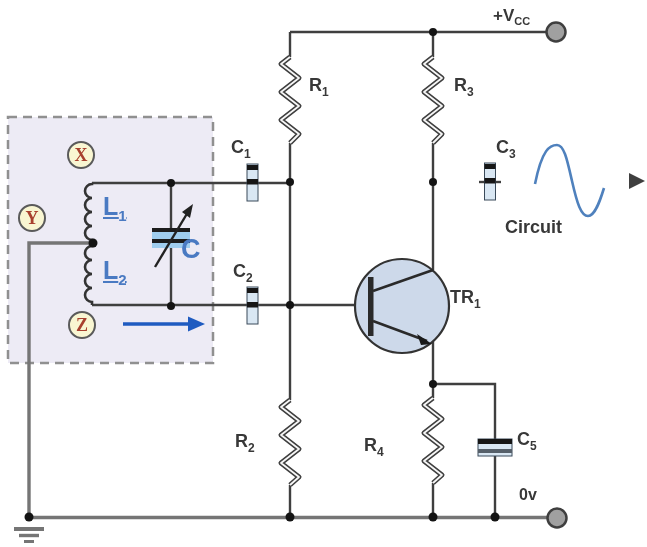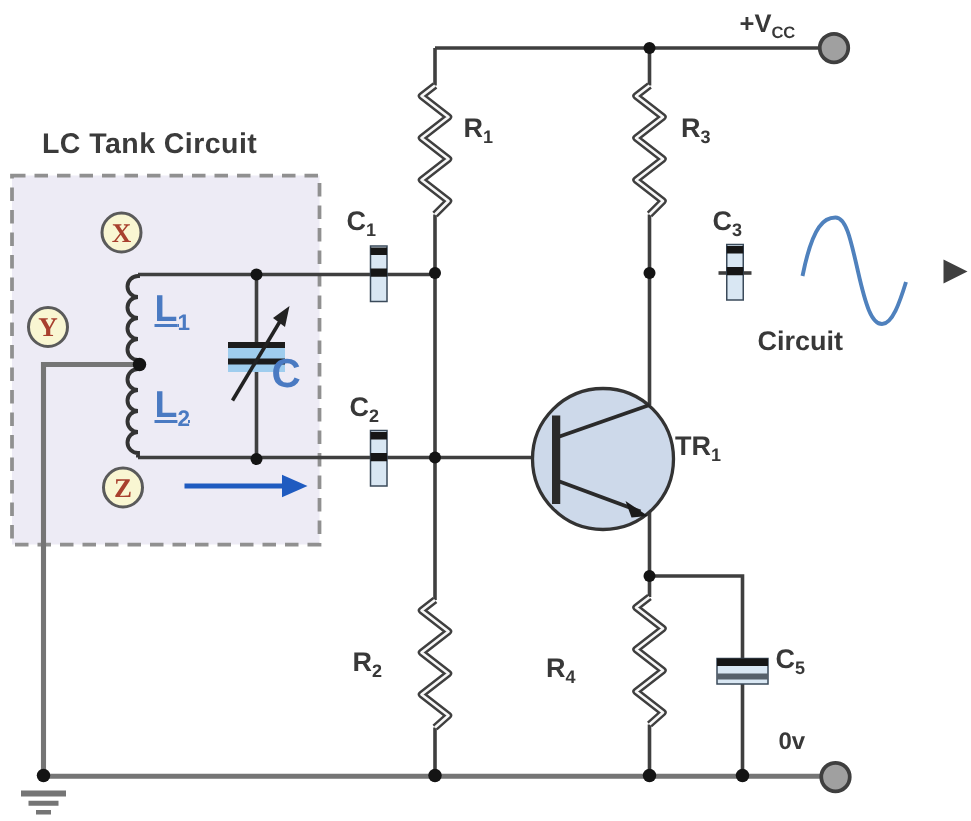--- a/index.html
+++ b/index.html
@@ -142,21 +142,20 @@
     <circle cx="29" cy="517" r="4.5"></circle>
     <circle cx="290" cy="517" r="4.5"></circle>
     <circle cx="433" cy="517" r="4.5"></circle>
     <circle cx="495" cy="517" r="4.5"></circle>
   </g>
 
   <circle cx="556" cy="32" r="9.5" fill="#a0a0a0" stroke="#3f3f3f" stroke-width="2.5"></circle>
   <circle cx="557" cy="518" r="9.5" fill="#a0a0a0" stroke="#3f3f3f" stroke-width="2.5"></circle>
 </svg>
 
-  <div class="lbl title" style="left:28px;top:86px">LC Tank Circuit</div>
 
   <div class="node" style="left:67px;top:141px">
     <span>X</span>
     </div>
   <div class="node" style="left:18px;top:204px">
     <span>Y</span>
     </div>
   <div class="node" style="left:68px;top:311px">
     <span>Z</span>
     </div>
@@ -173,21 +172,21 @@
     <span>R</span><sub>3</sub></div>
   <div class="lbl" style="left:235px;top:431px">
     <span>R</span><sub>2</sub></div>
   <div class="lbl" style="left:364px;top:435px">
     <span>R</span><sub>4</sub></div>
 
   <div class="lbl" style="left:231px;top:137px">
     <span>C</span><sub>1</sub></div>
   <div class="lbl" style="left:233px;top:261px">
     <span>C</span><sub>2</sub></div>
-  <div class="lbl" style="left:475px;top:137px">
+  <div class="lbl" style="left:496px;top:137px">
     <span>C</span><sub>3</sub></div>
   <div class="lbl" style="left:517px;top:429px">
     <span>C</span><sub>5</sub></div>
 
   <div class="lbl" style="left:450px;top:287px">
     <span>TR</span><sub>1</sub></div>
 
   <div class="lbl vcc" style="left:493px;top:6px">
     <span>+V</span><sub>CC</sub></div>
   <div class="lbl zerov" style="left:519px;top:486px">0v</div>

